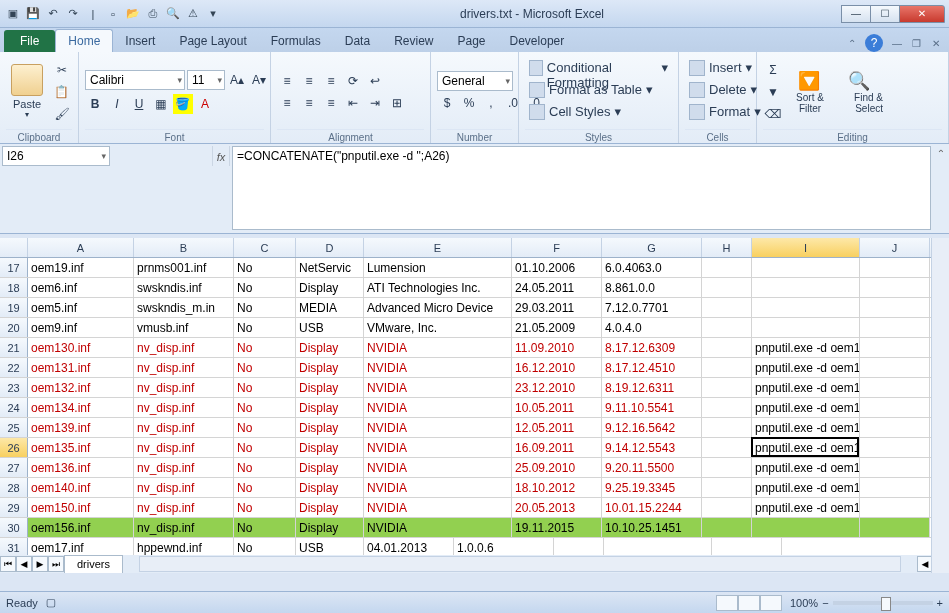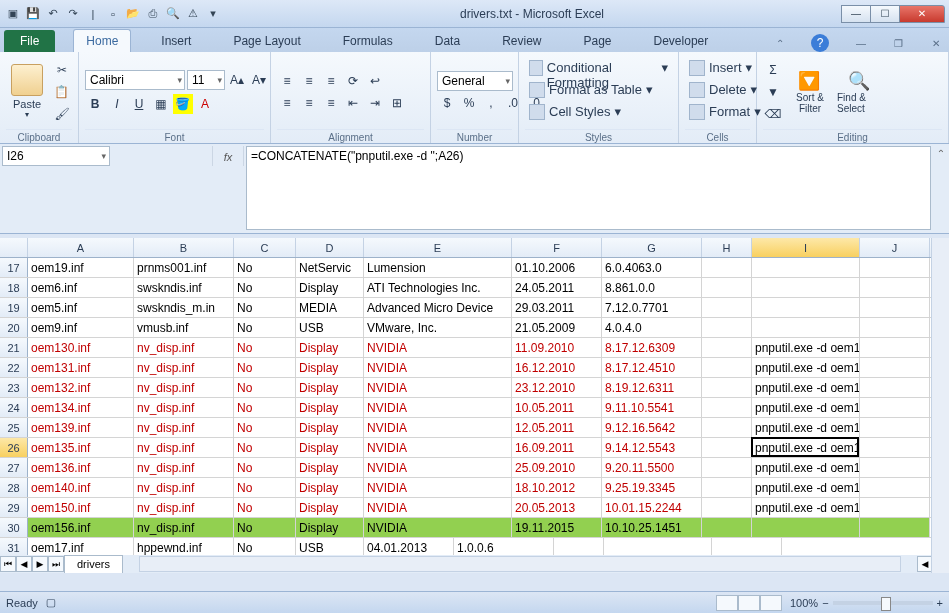--- a/index.html
+++ b/index.html
@@ -8,21 +8,21 @@
 
 .titlebar { height: 28px; background: linear-gradient(#dde8f7,#c4d7ef); border-bottom: 1px solid #9bb4d4; display: flex; align-items: center; padding: 0 4px; }
 .qat { display: flex; gap: 2px; align-items: center; }
 .qat .qbtn { width: 18px; height: 18px; display: flex; align-items: center; justify-content: center; font-size: 11px; color: #345; }
 .title-text { flex: 1; text-align: center; font-size: 12px; color: #2b3d55; }
 .winctl { display: flex; gap: 0; }
 .winctl div { width: 30px; height: 18px; border: 1px solid #7a8fa8; background: linear-gradient(#f5f9fd,#d6e2f0); margin-left: -1px; text-align: center; font-size: 10px; line-height: 16px; color: #345; }
 .winctl .close { background: linear-gradient(#e8756a,#c83a2e); color: #fff; width: 46px; border-radius: 0 3px 0 0; }
 
 
-.ribtabs { height: 24px; display: flex; align-items: end; padding-left: 4px; background: linear-gradient(#c4d7ef,#bdd0e8); gap: 18px; }
+.ribtabs { height: 24px; display: flex; align-items: end; padding-left: 4px; background: linear-gradient(#c4d7ef,#bdd0e8); }
 .ribtabs .tab { padding: 4px 12px; font-size: 12px; color: #2b3d55; cursor: pointer; }
 .ribtabs .tab.file { background: #217346; color: #fff; border-radius: 3px 3px 0 0; padding: 4px 16px; }
 .ribtabs .tab.active { background: #f5f9fd; border: 1px solid #9bb4d4; border-bottom: none; border-radius: 3px 3px 0 0; color: #3b6aa0; }
 .ribtabs .spacer { flex: 1; }
 .ribtabs .help { width: 18px; height: 18px; border-radius: 50%; background: #3b7dd8; color: #fff; text-align: center; font-size: 12px; line-height: 18px; margin-right: 6px; }
 .ribtabs .smicon { width: 14px; height: 14px; margin: 0 3px; font-size: 10px; color: #5a6f88; }
 
 
 .ribbon { height: 92px; background: linear-gradient(#f5f9fd,#e3ecf7); border-bottom: 1px solid #9bb4d4; display: flex; }
 .group { border-right: 1px solid #c4d2e4; padding: 2px 6px 0 6px; display: flex; flex-direction: column; }
@@ -35,21 +35,21 @@
 .sb { width: 20px; height: 20px; border: 1px solid transparent; text-align: center; font-size: 12px; line-height: 18px; color: #2b3d55; }
 .combo { height: 20px; border: 1px solid #abc; background: #fff; font-size: 12px; padding: 0 14px 0 4px; display: flex; align-items: center; position: relative; }
 .combo::after { content: "▾"; position: absolute; right: 2px; font-size: 9px; color: #666; }
 .txtbtn { padding: 0 4px; height: 20px; font-size: 13px; display: flex; align-items: flex-start; gap: 4px; color: #2b3d55; }
 .txtbtn .ic16 { width: 16px; height: 16px; background: #d0dcec; border: 1px solid #a0b4cc; }
 
 
 .fbar { height: 90px; background: #e3ecf7; border-bottom: 1px solid #9bb4d4; display: flex; }
 .namebox { width: 108px; border: 1px solid #abc; background: #fff; margin: 2px; height: 20px; display: flex; align-items: center; padding: 0 4px; font-size: 12px; position: relative; }
 .namebox::after { content: "▾"; position: absolute; right: 3px; font-size: 9px; color: #666; }
-.fx { width: 32px; text-align: center; font-size: 11px; font-style: italic; color: #555; line-height: 22px; border-left: 1px solid #cbd6e4; border-right: 1px solid #cbd6e4; margin: 2px 0; height: 20px; }
+.fx { width: 18px; text-align: center; font-size: 11px; font-style: italic; color: #555; line-height: 22px; border-left: 1px solid #cbd6e4; border-right: 1px solid #cbd6e4; margin: 2px 0; height: 20px; }
 .formula { flex: 1; background: #fff; border: 1px solid #abc; margin: 2px; padding: 2px 4px; font-size: 12px; height: 84px; }
 .fexpand { width: 16px; text-align: center; font-size: 10px; color: #666; line-height: 20px; }
 
 
 .gridwrap { position: absolute; top: 238px; left: 0; right: 0; bottom: 40px; background: #fff; display: flex; flex-direction: column; }
 .colhdr { display: flex; height: 20px; background: linear-gradient(#f5f9fd,#e3ecf7); border-bottom: 1px solid #9db2ca; flex-shrink: 0; }
 .colhdr div { border-right: 1px solid #c4d2e4; text-align: center; font-size: 11px; line-height: 20px; color: #2b3d55; }
 .colhdr .sel { background: linear-gradient(#fde8a8,#f8d060); }
 .corner { width: 28px; background: linear-gradient(#f5f9fd,#e3ecf7); border-right: 1px solid #9db2ca; }
 .rows { flex: 1; overflow: hidden; }
@@ -231,21 +231,21 @@
         <div class="sb">Σ</div>
         <div class="sb">▼</div>
         <div class="sb">⌫</div>
       </div>
       <div class="bigbtn" style="width:46px">
         <div style="font-size:18px">🔽</div>
         <span style="font-size:10px;text-align:center">Sort &amp; Filter</span>
       </div>
       <div class="bigbtn" style="width:46px">
         <div style="font-size:18px">🔍</div>
-        <span style="font-size:10px;text-align:left">Find &amp; Select</span>
+        <span style="font-size:10px;text-align:right">Find &amp; Select</span>
       </div>
     </div>
     <div class="group-label">Editing</div>
   </div>
 </div>
 
 <div class="fbar">
   <div class="namebox">
       <span>I26</span>
     </div>

